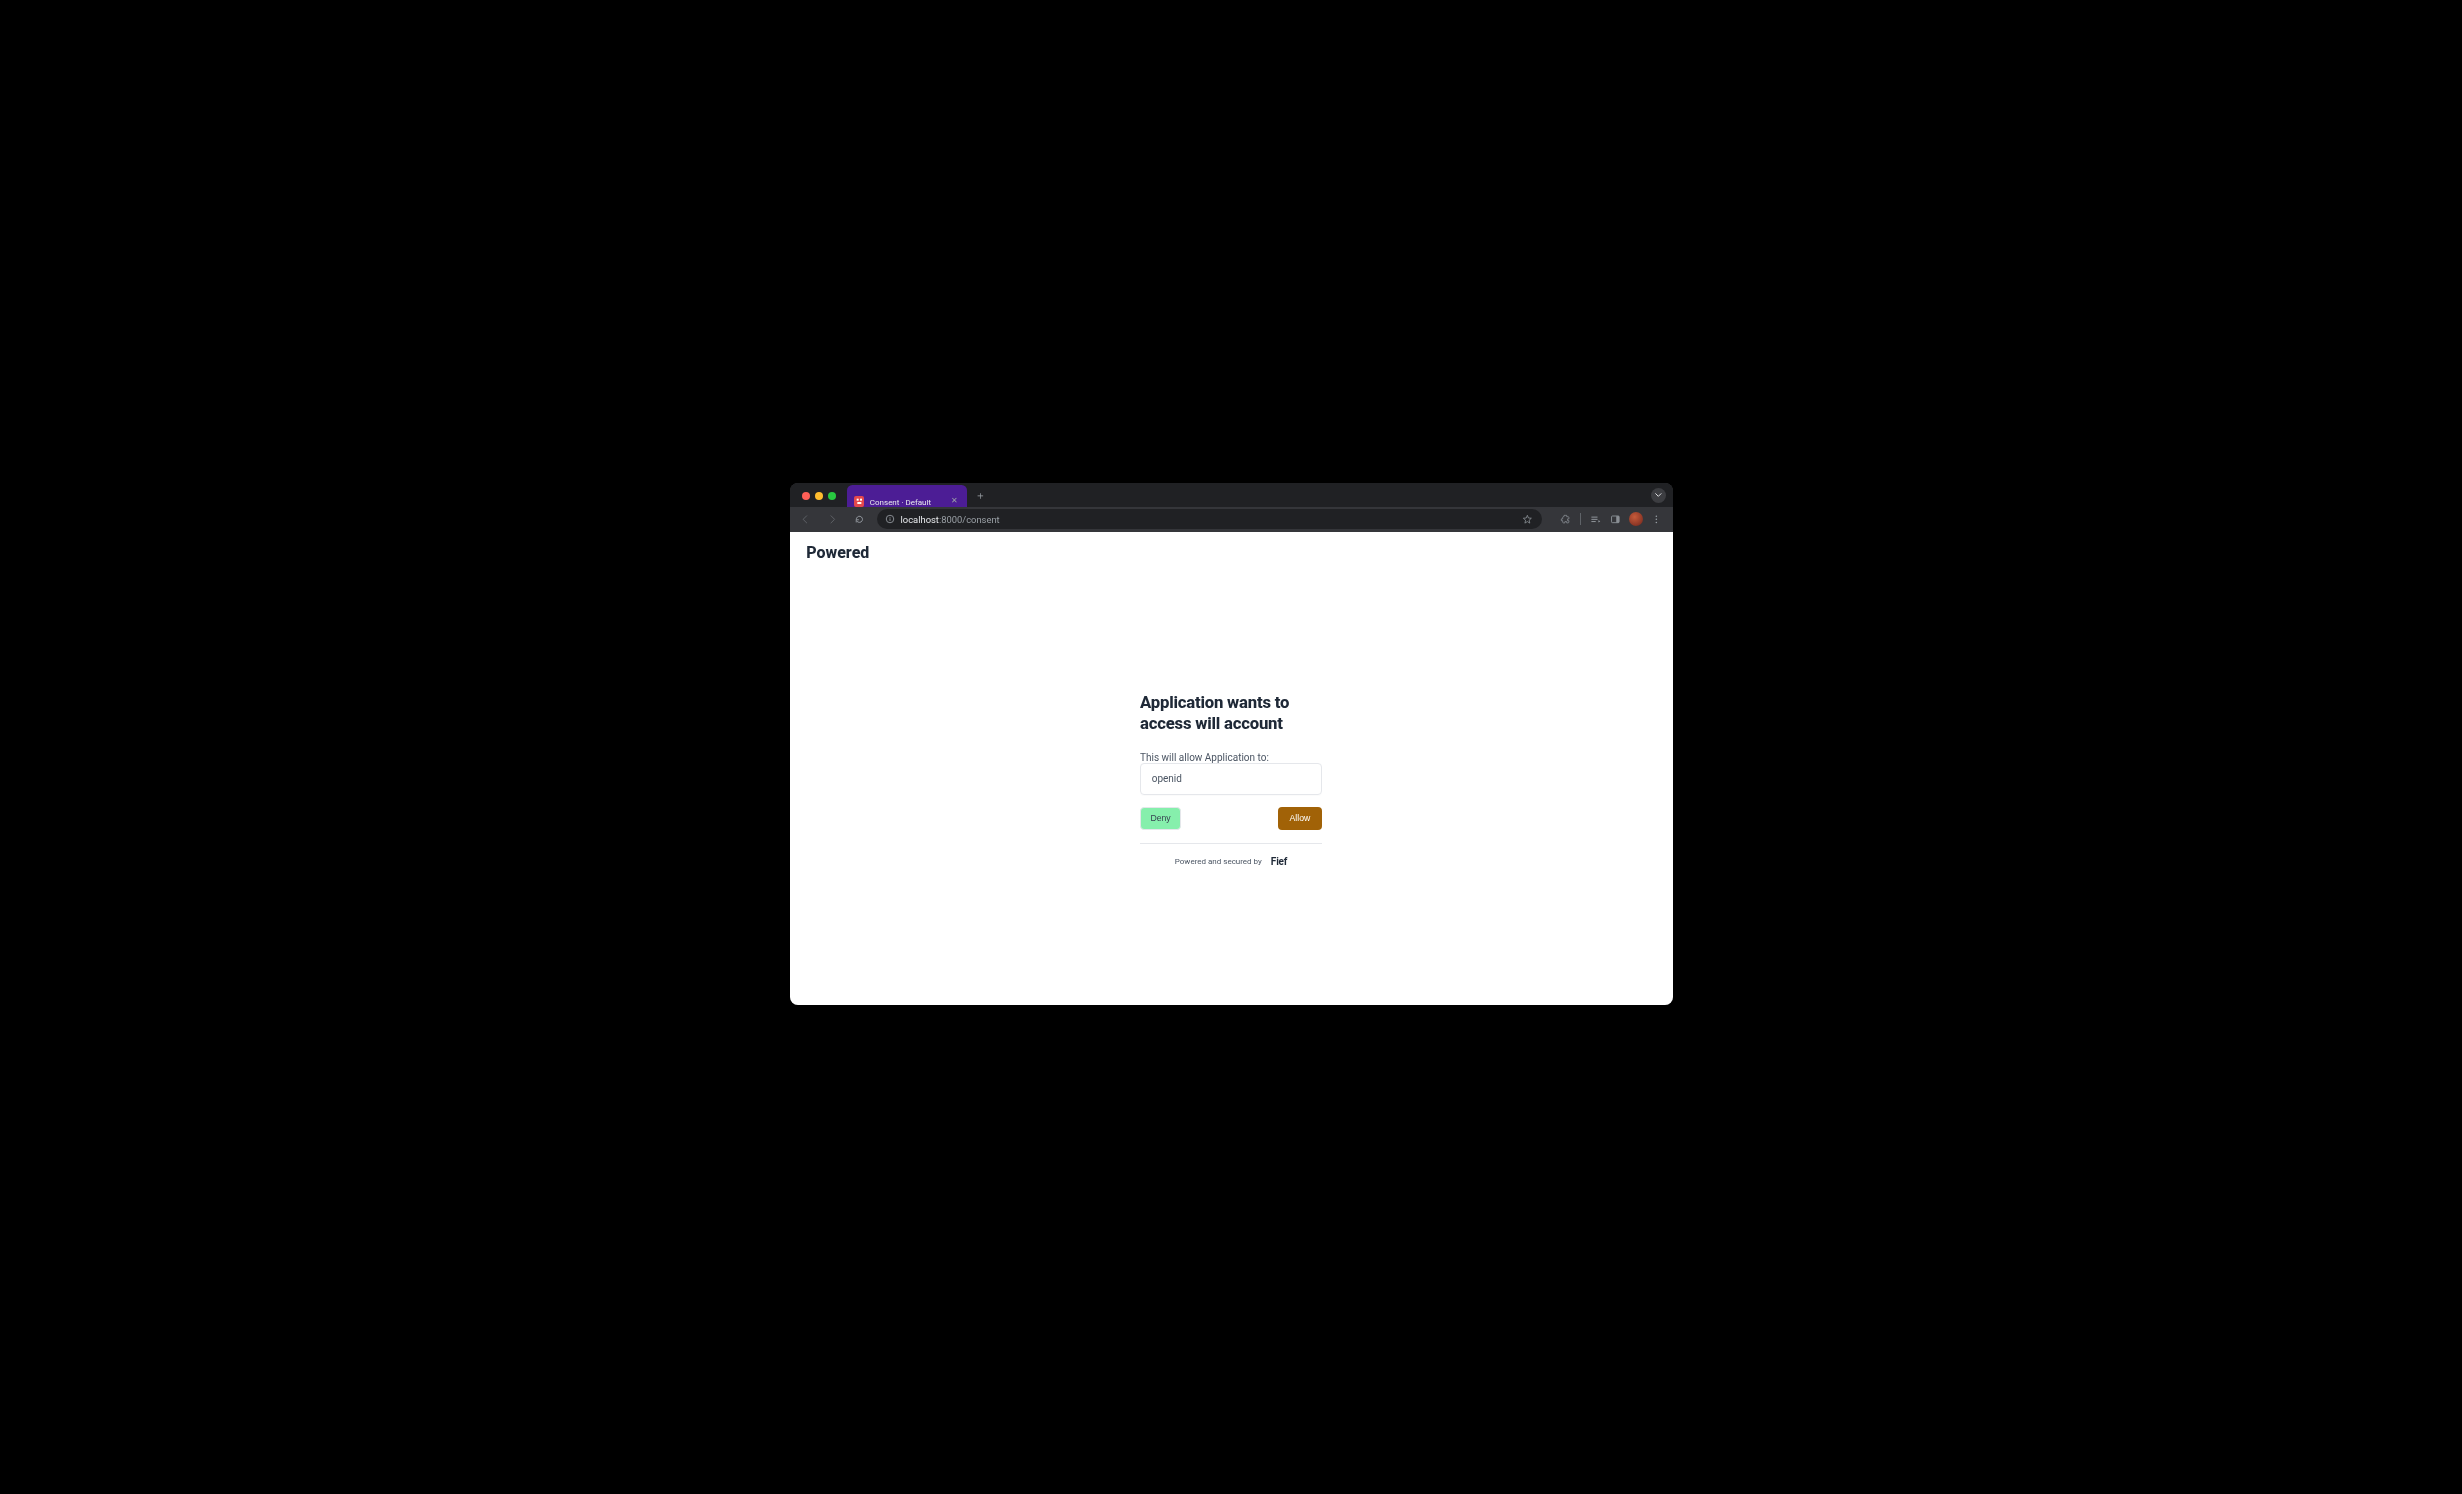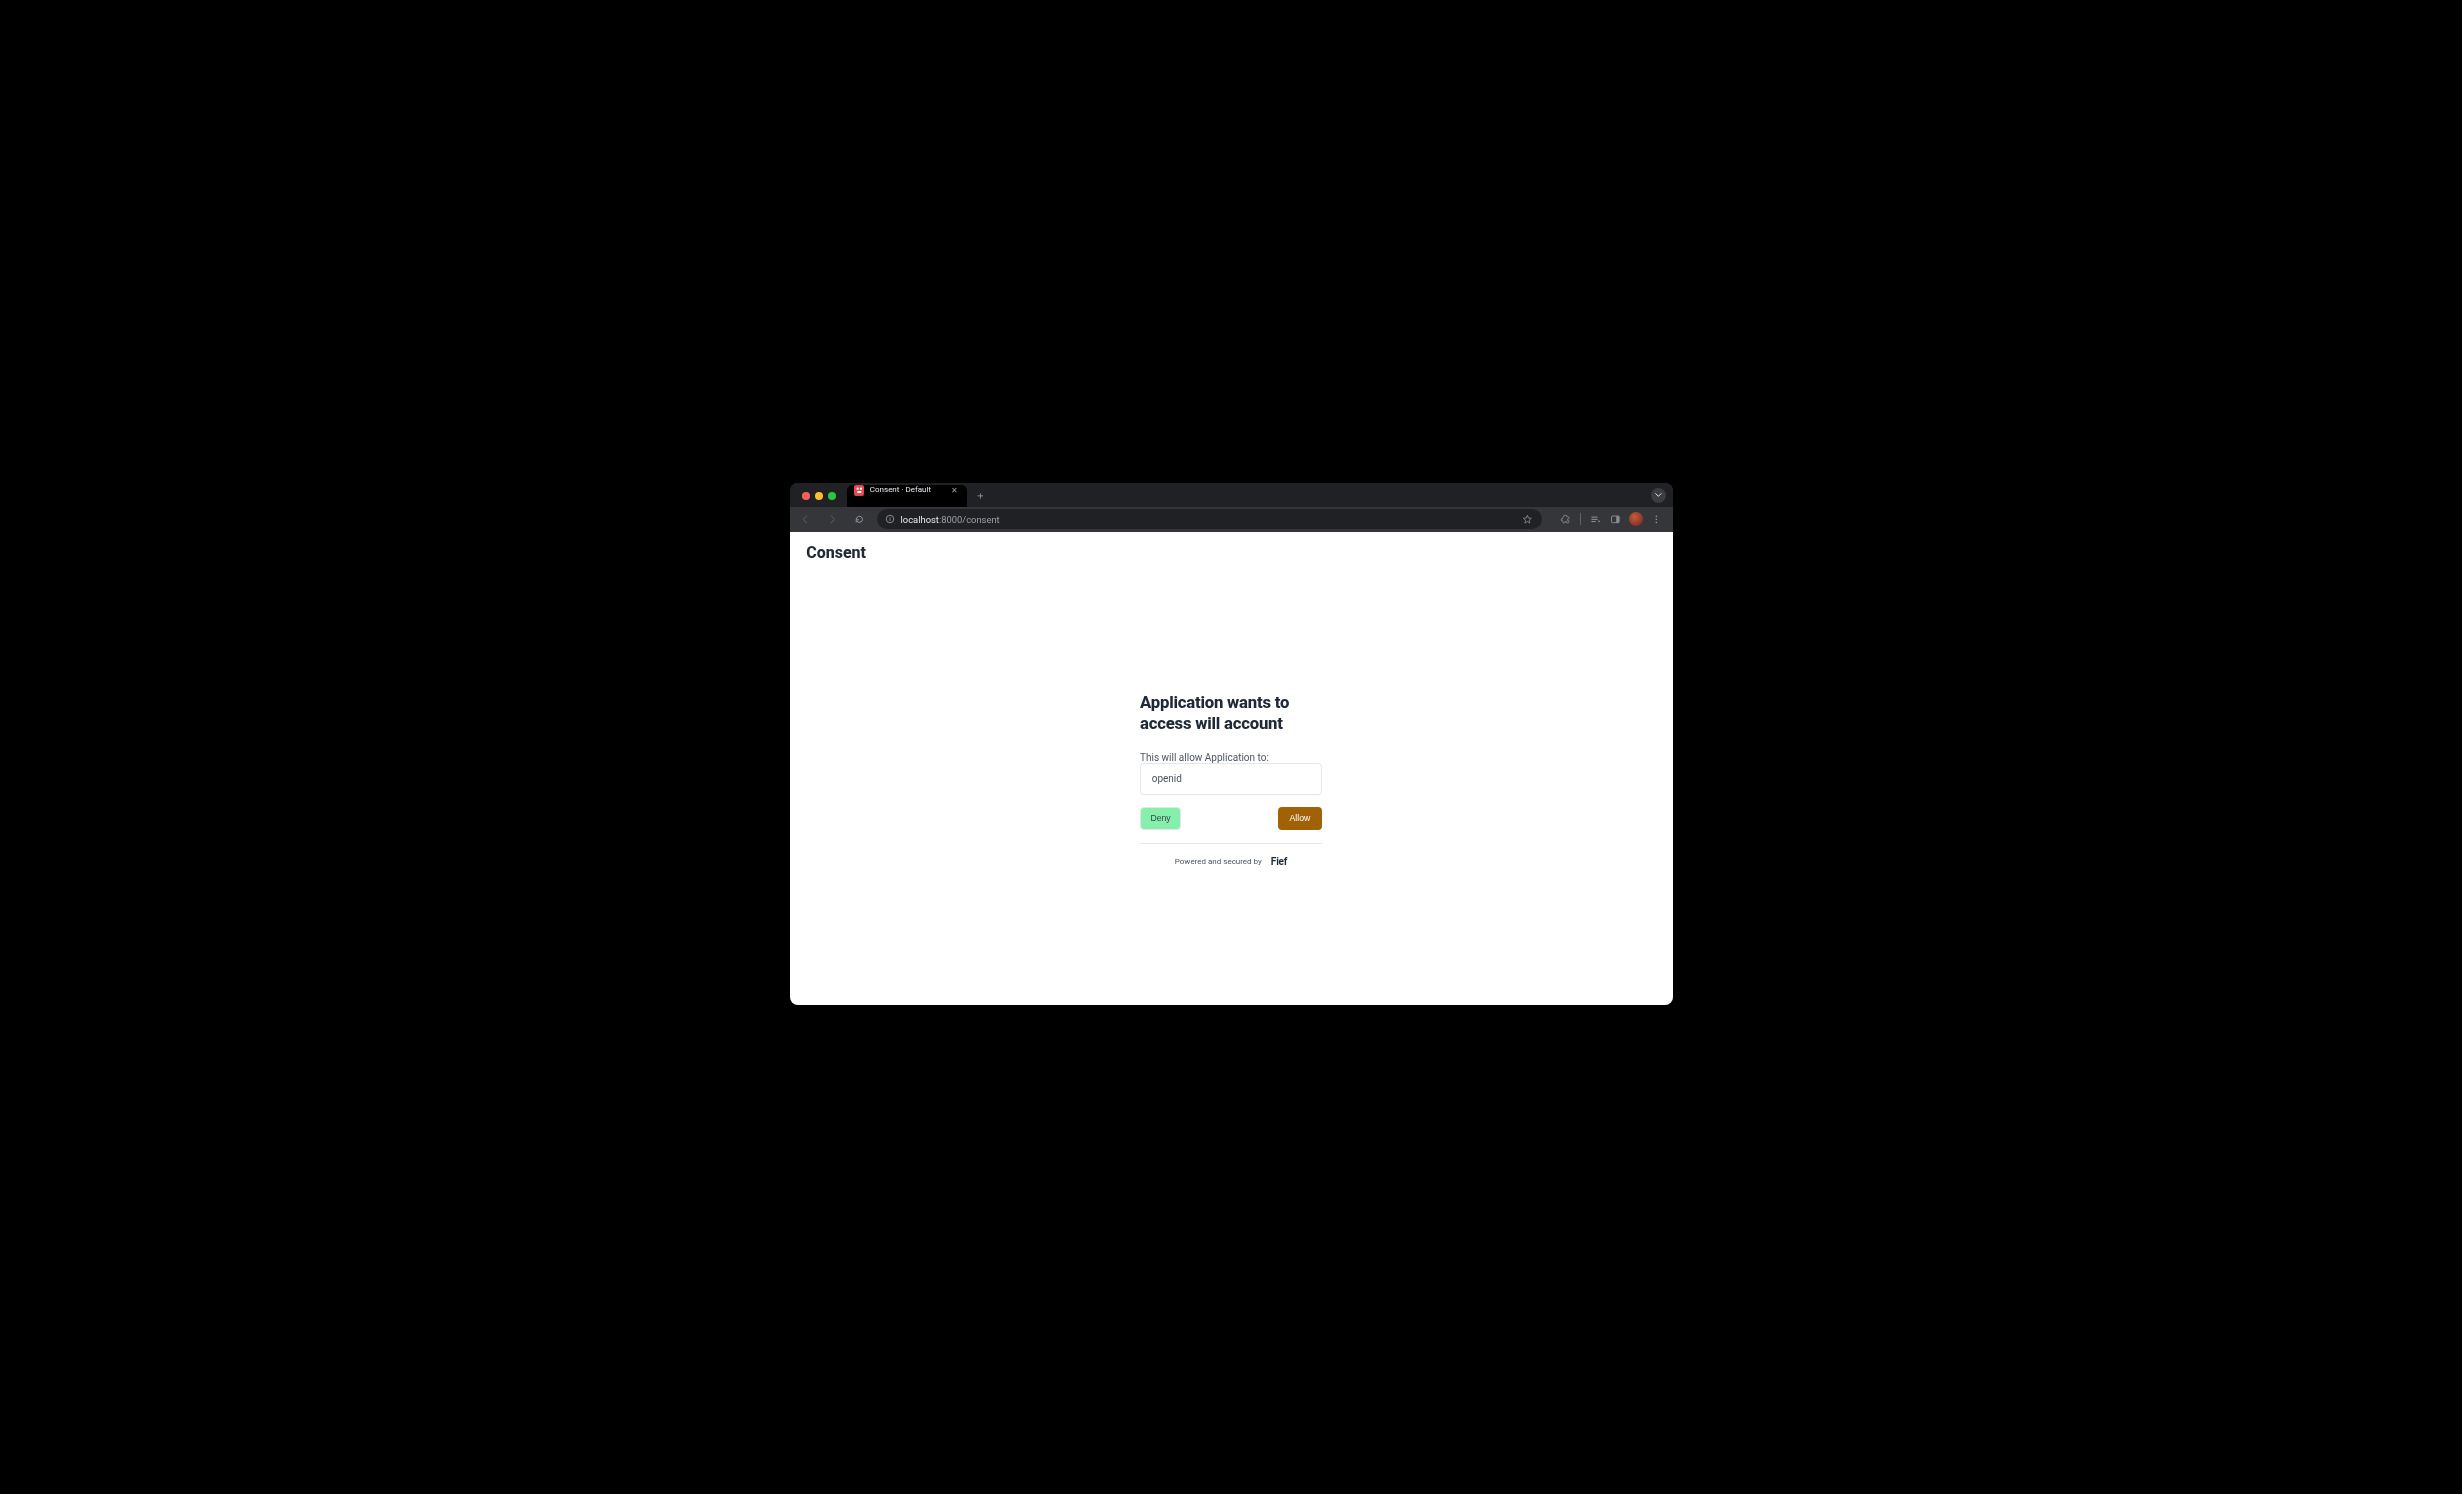--- a/index.html
+++ b/index.html
@@ -46,24 +46,24 @@
     align-items: center;
     padding: 0 6.7px 6.7px 5.4px;
   }
   .tl { width: 8px; height: 8px; border-radius: 50%; }
   .tl.red { background:#ff5f57; }
   .tl.yellow { background:#febc2e; }
   .tl.green { background:#28c840; }
 
   .tab {
     height: 21.4px;
-    background: #000000;
+    background: #4c1d95;
     border-radius: 5.4px 5.4px 0 0;
     display: flex;
-    align-items: flex-start;
+    align-items: flex-end;
     padding: 0 6.7px;
     gap: 5.4px;
     min-width: 120px;
     margin-left: 4px;
     position: relative;
   }
   .tab .favicon {
     width: 10.7px; height: 10.7px; border-radius: 2px;
     background:#e5484d;
     display:flex;align-items:center;justify-content:center;
@@ -312,21 +312,21 @@
           <svg viewBox="0 0 24 24" width="10.7" height="10.7">
               <circle cx="12" cy="5" r="1.7" fill="currentColor"></circle>
               <circle cx="12" cy="12" r="1.7" fill="currentColor"></circle>
               <circle cx="12" cy="19" r="1.7" fill="currentColor"></circle>
             </svg>
         </div>
       </div>
     </div>
 
     <div class="page">
-      <div class="tenant-title">Consent</div>
+      <div class="tenant-title">Powered</div>
 
       <div class="center-col">
         <h1 class="headline">Application wants to access will account</h1>
         <p class="subtext">This will allow Application to:</p>
 
         <div class="scope-box">
           <div>openid</div>
         </div>
 
         <div class="btn-row">

